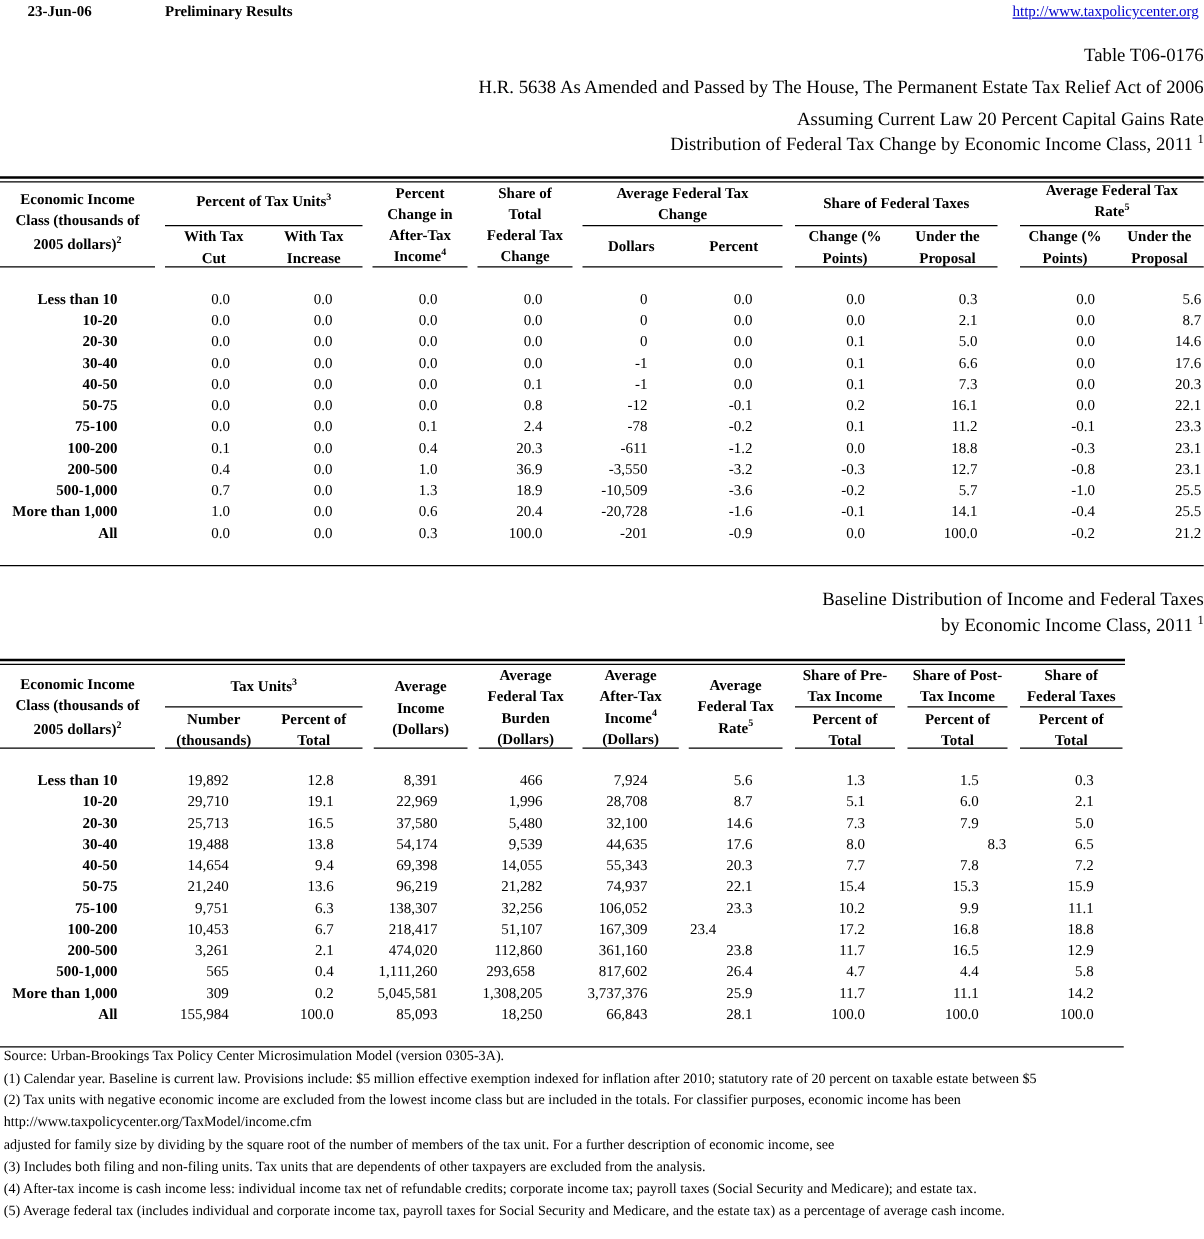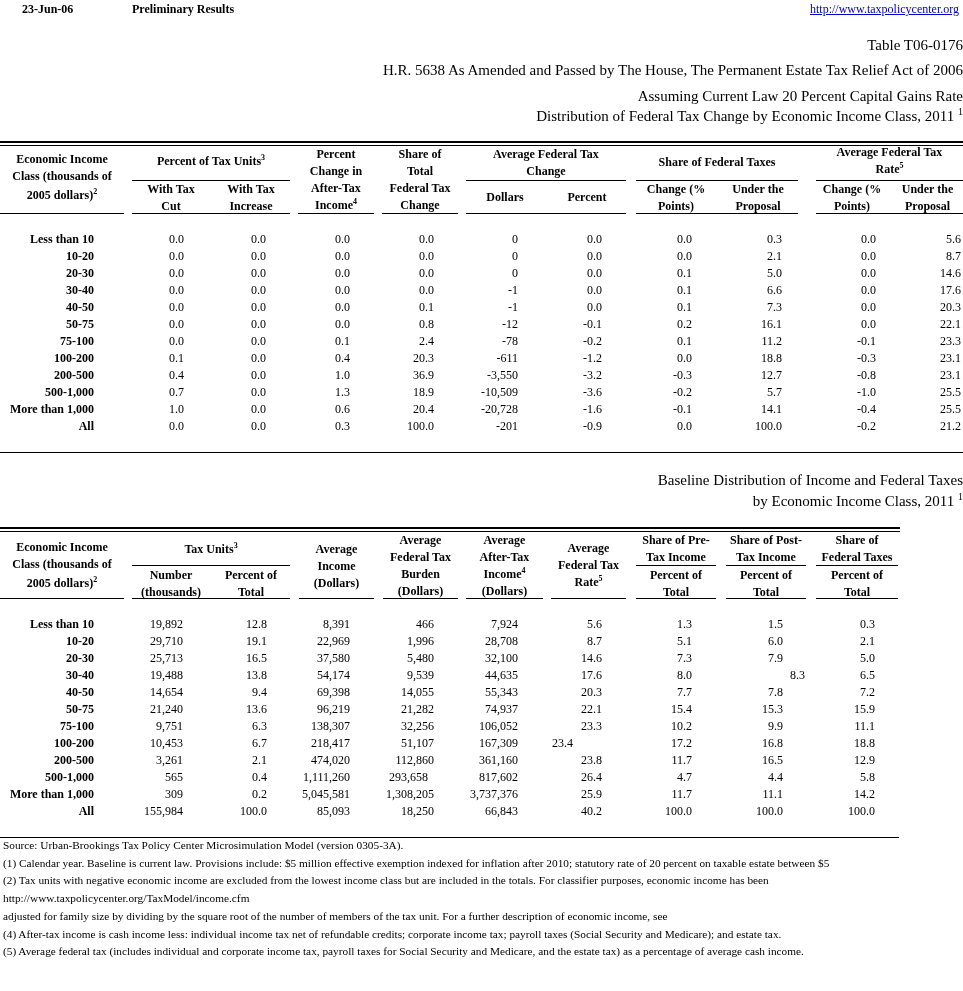--- a/index.html
+++ b/index.html
@@ -502,29 +502,30 @@
       <span class="v" style="left: 726px; width: 57px;">11.1</span>
       <span class="v" style="left: 816px; width: 59px;">14.2</span>
     </div>
     <div class="row" style="top: 804px; width: 963px;">
       <span class="cls">All</span>
       <span class="v" style="left: 132px; width: 51px;">155,984</span>
       <span class="v" style="left: 212px; width: 55px;">100.0</span>
       <span class="v" style="left: 299px; width: 51px;">85,093</span>
       <span class="v" style="left: 383px; width: 51px;">18,250</span>
       <span class="v" style="left: 466px; width: 52px;">66,843</span>
-      <span class="v" style="left: 551px; width: 51px;">40.2</span>
+      <span class="v" style="left: 551px; width: 51px;">28.1</span>
       <span class="v" style="left: 636px; width: 56px;">100.0</span>
       <span class="v" style="left: 726px; width: 57px;">100.0</span>
       <span class="v" style="left: 816px; width: 59px;">100.0</span>
     </div>
   </div>
 <div class="rule" style="top:837px;width:899px;"></div>
 
 <div class="notes" id="notes">
     <div>Source: Urban-Brookings Tax Policy Center Microsimulation Model (version 0305-3A).</div>
     <div>(1) Calendar year. Baseline is current law.  Provisions include: $5 million effective exemption indexed for inflation after 2010;  statutory rate of 20 percent on taxable estate between $5</div>
     <div>(2) Tax units with negative economic income are excluded from the lowest income class but are included in the totals. For classifier purposes, economic income has been</div>
     <div>http://www.taxpolicycenter.org/TaxModel/income.cfm</div>
     <div>adjusted for family size by dividing by the square root of the number of members of the tax unit. For a further description of economic income, see</div>
+    <div>(3) Includes both filing and non-filing units.  Tax units that are dependents of other taxpayers are excluded from the analysis.</div>
     <div>(4) After-tax income is cash income less: individual income tax net of refundable credits; corporate income tax; payroll taxes (Social Security and Medicare); and estate tax.</div>
     <div>(5) Average federal tax (includes individual and corporate income tax, payroll taxes for Social Security and Medicare, and the estate tax) as a percentage of average cash income.</div>
   </div>
 
 </body></html>

